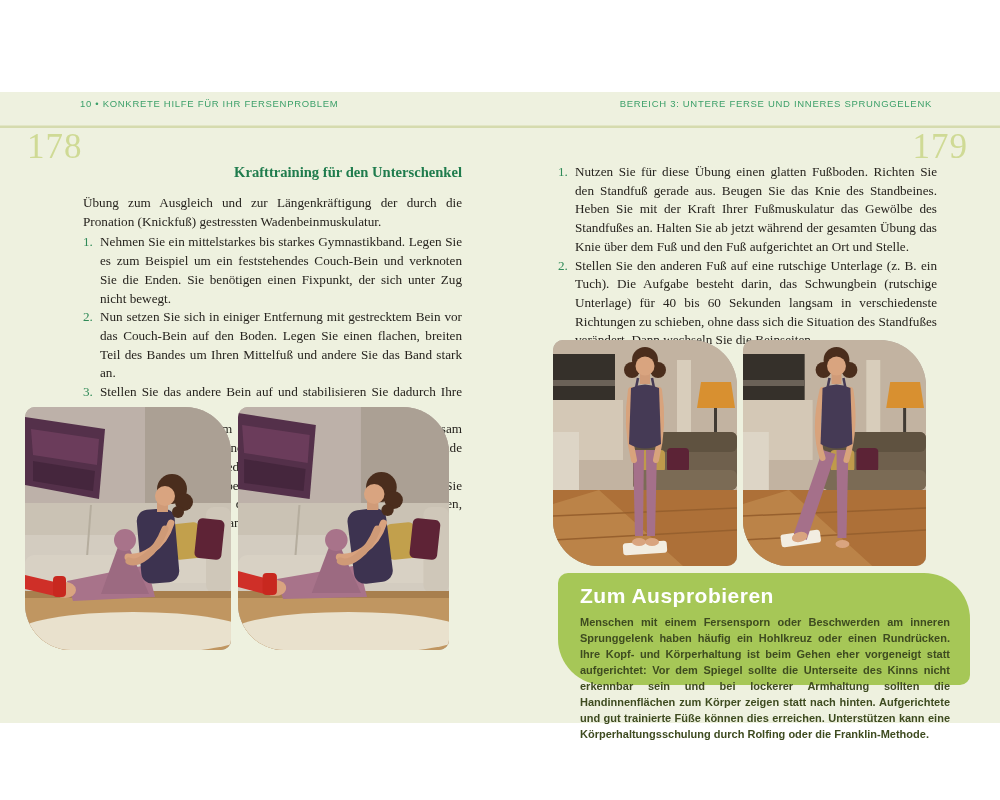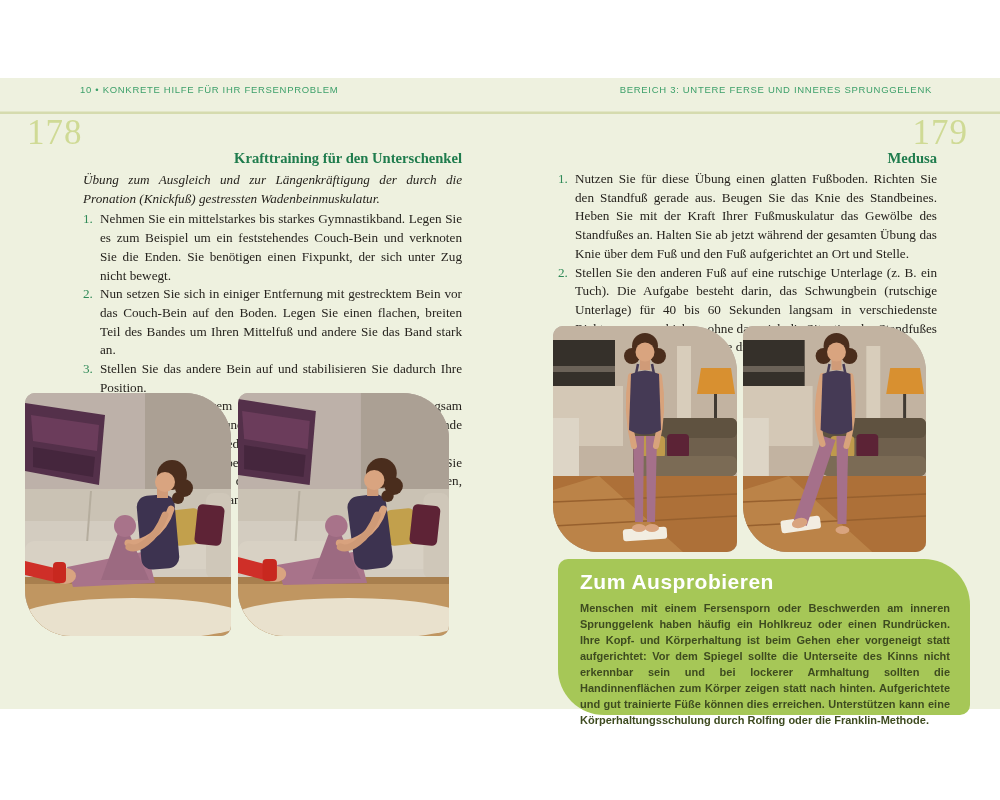--- a/index.html
+++ b/index.html
@@ -1,48 +1,48 @@
 <!DOCTYPE html>
 <html><head>
 <meta charset="utf-8">
 <style>
   html,body{margin:0;padding:0;width:1000px;height:800px;background:#ffffff;overflow:hidden;}
   body{font-family:"Liberation Serif", serif;position:relative;}
 
-  .spread{position:absolute;left:0;top:78px;width:1000px;height:631px;background:#eef1df;}
+  .spread{position:absolute;left:0;top:92px;width:1000px;height:631px;background:#eef1df;}
 
   .header-rule{position:absolute;left:0;top:33px;width:1000px;height:2px;background:#d5dbae;border-top:1px solid #e2e6c6;}
 
   .runhead{position:absolute;top:6px;font-family:"Liberation Sans",sans-serif;font-size:9.5px;letter-spacing:0.7px;color:#3da06a;white-space:nowrap;}
   .runhead.rh-left{left:80px;}
   .runhead.rh-right{right:68px;}
 
   .pagenum{position:absolute;top:37px;font-family:Liberation Serif, serif;font-size:35px;line-height:35px;color:#cfda95;letter-spacing:1px;}
   .pagenum.pn-left{left:27px;}
   .pagenum.pn-right{right:32px;}
 
   .col{position:absolute;top:71px;width:379px;color:#26231e;font-size:13.2px;line-height:18.7px;text-align:justify;}
   .col.col-left{left:83px;}
   .col.col-right{left:558px;}
 
   .ex-heading{margin:0 0 2px 0;font-size:14.6px;line-height:19px;font-weight:bold;color:#1f7c4d;text-align:right;}
-  .ex-subtitle{margin:3px 0 2px 0;font-style:italic;}
+  .ex-subtitle{margin:12px 0 2px 0;}
 
   ol.steps{margin:0;padding:0;list-style:none;}
   ol.steps li{position:relative;padding-left:17px;}
   .stepnum{position:absolute;left:0;top:0;color:#2f8a57;}
 
   .photo{position:absolute;border-radius:10px 46px 10px 46px;overflow:hidden;background:#b3a8a0;}
   .photo svg{display:block;width:100%;height:100%;}
   .photo-a1{left:25px;top:315px;width:206px;height:243px;}
   .photo-a2{left:238px;top:315px;width:211px;height:243px;}
   .photo-b1{left:553px;top:248px;width:184px;height:226px;}
   .photo-b2{left:743px;top:248px;width:183px;height:226px;}
 
-  .callout{position:absolute;left:558px;top:481px;width:412px;height:156px;box-sizing:border-box;
+  .callout{position:absolute;left:558px;top:481px;width:412px;height:112px;box-sizing:border-box;
            background:#a6c757;border-radius:10px 46px 10px 46px;padding:11px 20px 16px 22px;
            font-family:"Liberation Sans",sans-serif;}
   .callout-title{margin:0 0 6px 0;color:#ffffff;font-size:21px;line-height:24px;font-weight:bold;letter-spacing:0.5px;}
   .callout-body{margin:0;font-size:11px;line-height:16px;color:#3e4b20;text-align:justify;font-weight:bold;}
 </style>
 </head>
 <body>
 
 <div class="spread">
 
@@ -59,21 +59,20 @@
     <ol class="steps">
       <li><span class="stepnum">1.</span><span>Nehmen Sie ein mittelstarkes bis starkes Gymnastikband. Legen Sie es zum Beispiel um ein feststehendes Couch-Bein und verknoten Sie die Enden. Sie benötigen einen Fixpunkt, der sich unter Zug nicht bewegt.</span></li>
       <li><span class="stepnum">2.</span><span>Nun setzen Sie sich in einiger Entfernung mit gestrecktem Bein vor das Couch-Bein auf den Boden. Legen Sie einen flachen, breiten Teil des Bandes um Ihren Mittelfuß und andere Sie das Band stark an.</span></li>
       <li><span class="stepnum">3.</span><span>Stellen Sie das andere Bein auf und stabilisieren Sie dadurch Ihre Position.</span></li>
       <li><span class="stepnum">4.</span><span>Bewegen Sie mit Ihrem Fuß das gespannte Gummiband langsam von außen nach innen und geben Sie dann ganz langsam am Ende dem Zug des Bandes wieder nach.</span></li>
       <li><span class="stepnum">5.</span><span>Wiederholen Sie dies über rund 70 bis 100 Sekunden. Können Sie die Spannung im Laufe der Zeit länger als 120 Sekunden halten, dann erhöhen Sie die Spannung des Bandes.</span></li>
     </ol>
   </div>
 
   <div class="col col-right">
-    <h3 class="ex-heading">Medusa</h3>
     <ol class="steps">
       <li><span class="stepnum">1.</span><span>Nutzen Sie für diese Übung einen glatten Fußboden. Richten Sie den Standfuß gerade aus. Beugen Sie das Knie des Standbeines. Heben Sie mit der Kraft Ihrer Fußmuskulatur das Gewölbe des Standfußes an. Halten Sie ab jetzt während der gesamten Übung das Knie über dem Fuß und den Fuß aufgerichtet an Ort und Stelle.</span></li>
       <li><span class="stepnum">2.</span><span>Stellen Sie den anderen Fuß auf eine rutschige Unterlage (z. B. ein Tuch). Die Aufgabe besteht darin, das Schwungbein (rutschige Unterlage) für 40 bis 60 Sekunden langsam in verschiedenste Richtungen zu schieben, ohne dass sich die Situation des Standfußes verändert. Dann wechseln Sie die Beinseiten.</span></li>
     </ol>
   </div>
 
   <div class="photo photo-a1">
     <svg viewBox="0 0 206 243" preserveAspectRatio="none">
       <rect width="206" height="243" fill="#bdb1a9"></rect>
       <rect x="120" width="86" height="100" fill="#aba094"></rect>

